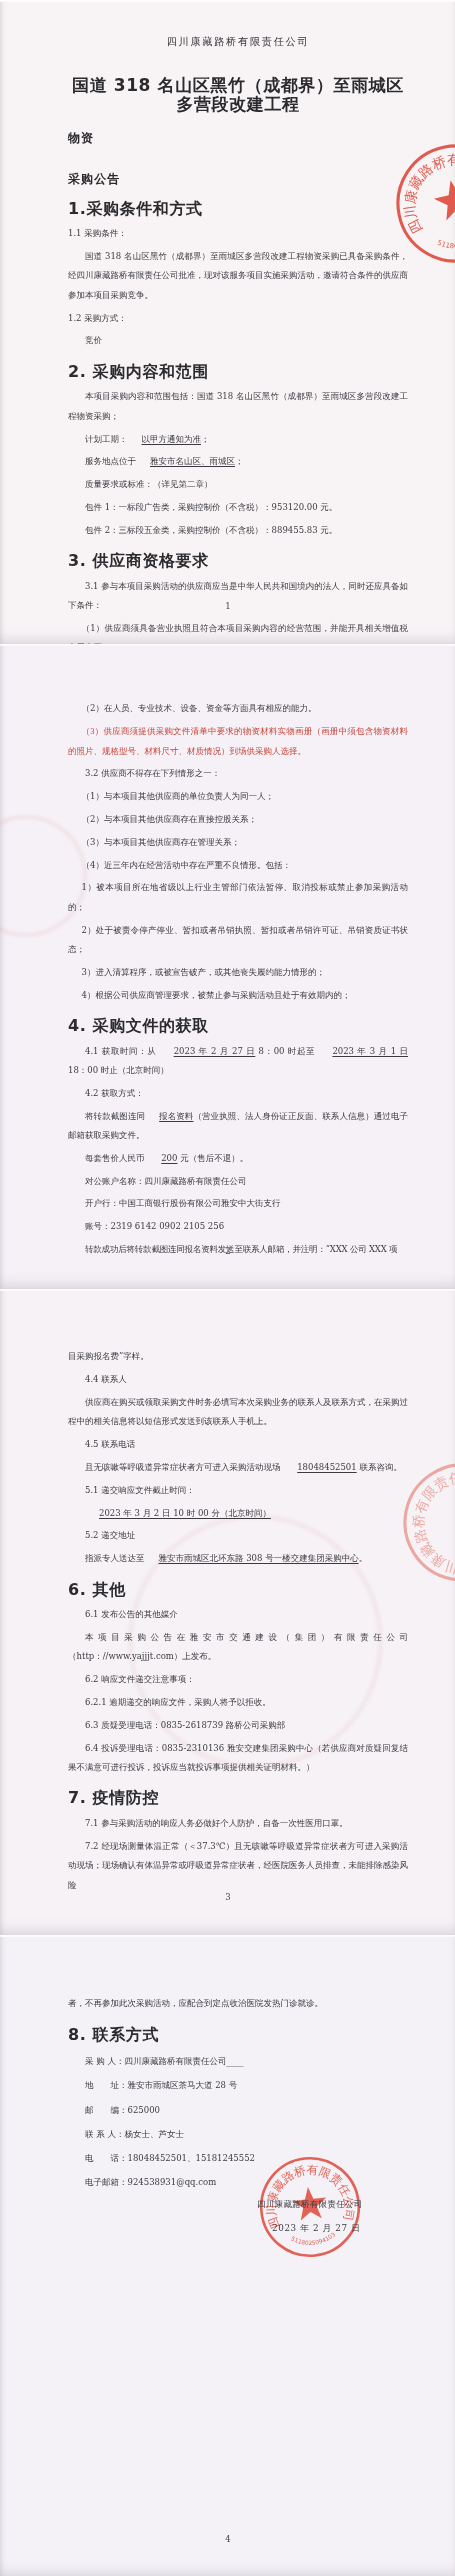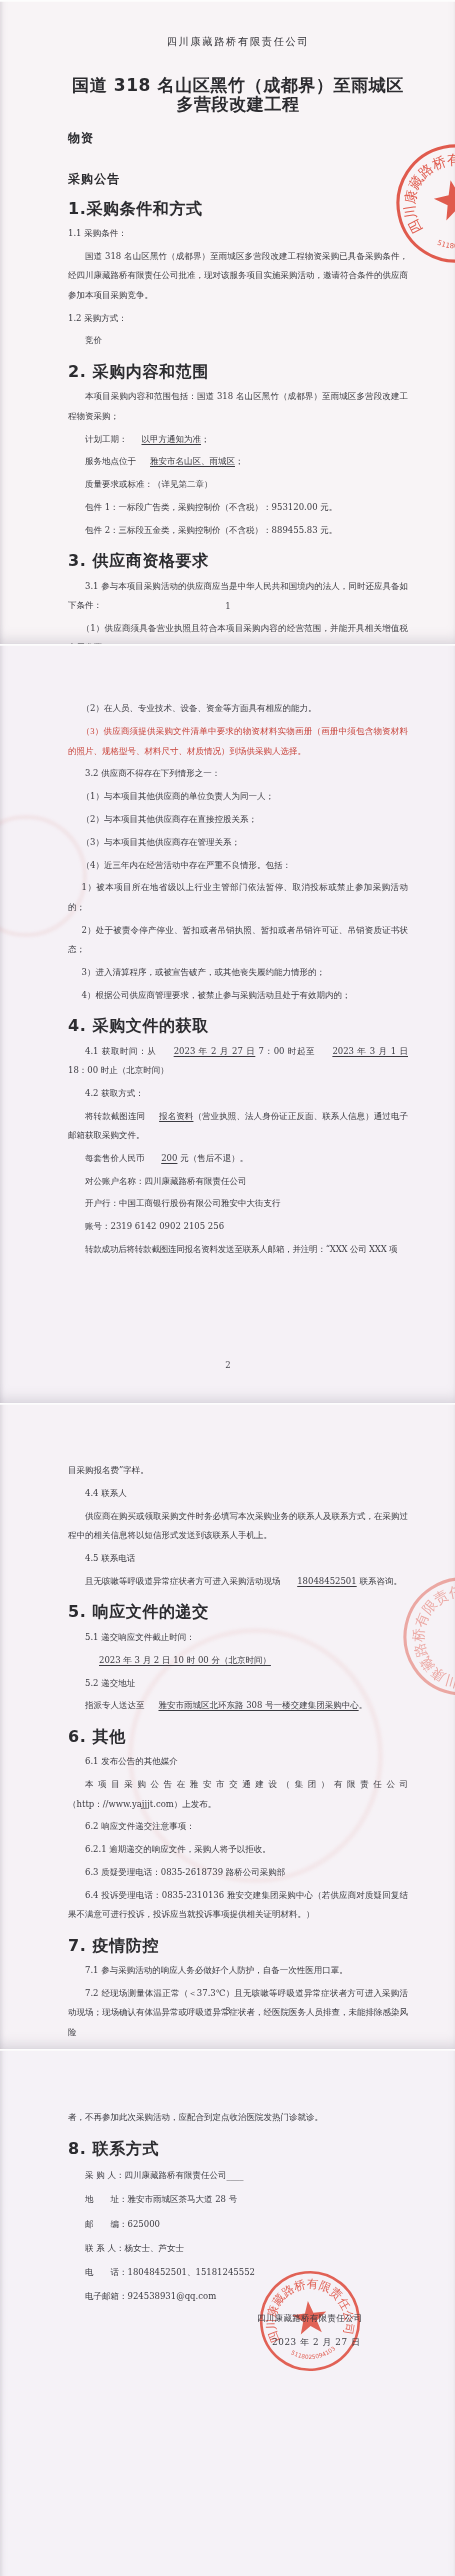--- a/index.html
+++ b/index.html
@@ -9,21 +9,21 @@
     color:#3a3a40;
   }
   .page {
     position:relative; width:456px; overflow:hidden;
     box-shadow: inset 0 1.7px 0 0 #fdfdfd,
                 inset 0 -9px 12.5px -5.7px rgba(140,132,148,.30),
                 inset 5.1px 0 5.7px -4.6px rgba(140,132,148,.30),
                 inset -2.3px 0 3.4px -2.3px rgba(140,132,148,.18);
   }
   #page1 { height:644px; background:#f8f4f6; }
-  #page2 { height:759px; background:#f5f1f6; }
+  #page2 { height:645px; background:#f5f1f6; }
   #page3 { height:646px; background:#f6f2f6; }
   #page4 { height:642px; background:#f5f2f7; }
   .content { position:relative; padding:0 48px 0 68px; z-index:2; }
   p.body {
     font-size:8.5px; line-height:19.4px; margin:3.4px 0;
     text-indent:2em; color:#3a3a40; text-align:justify;
   }
   p.flush { text-indent:0; }
   p.item { text-indent:1.6em; }
   p.red { color:#c8433a;font-family:Liberation Serif, serif; }
@@ -119,21 +119,21 @@
     <p class="body item">（1）与本项目其他供应商的单位负责人为同一人；</p>
     <p class="body item">（2）与本项目其他供应商存在直接控股关系；</p>
     <p class="body item">（3）与本项目其他供应商存在管理关系；</p>
     <p class="body item">（4）近三年内在经营活动中存在严重不良情形。包括：</p>
     <p class="body item">1）被本项目所在地省级以上行业主管部门依法暂停、取消投标或禁止参加采购活动的；</p>
     <p class="body item">2）处于被责令停产停业、暂扣或者吊销执照、暂扣或者吊销许可证、吊销资质证书状态；</p>
     <p class="body item">3）进入清算程序，或被宣告破产，或其他丧失履约能力情形的；</p>
     <p class="body item">4）根据公司供应商管理要求，被禁止参与采购活动且处于有效期内的；</p>
 
     <h2 class="sec">4. 采购文件的获取</h2>
-    <p class="body"><span>4.1 获取时间：从 </span><span class="u">2023 年 2 月 27 日</span><span> 7：00 时起至 </span><span class="u">2023 年 3 月 1 日</span><span> 18：00 时止（北京时间）</span></p>
+    <p class="body"><span>4.1 获取时间：从 </span><span class="u">2023 年 2 月 27 日</span><span> 8：00 时起至 </span><span class="u">2023 年 3 月 1 日</span><span> 18：00 时止（北京时间）</span></p>
     <p class="body">4.2 获取方式：</p>
     <p class="body"><span>将转款截图连同</span><span class="u">报名资料</span><span>（营业执照、法人身份证正反面、联系人信息）通过电子邮箱获取采购文件。</span></p>
     <p class="body"><span>每套售价人民币 </span><span class="u">200</span><span> 元（售后不退）。</span></p>
     <p class="body">对公账户名称：四川康藏路桥有限责任公司</p>
     <p class="body">开户行：中国工商银行股份有限公司雅安中大街支行</p>
     <p class="body">账号：2319 6142 0902 2105 256</p>
     <p class="body tight">转款成功后将转款截图连同报名资料发送至联系人邮箱，并注明：“XXX 公司 XXX 项</p>
   </div>
   <div class="pageno">2</div>
 </div>
@@ -149,21 +149,20 @@
       <textPath href="#s3top" startOffset="50%" text-anchor="middle">四川康藏路桥有限责任公司</textPath>
     </text>
   </svg>
   <div class="content" style="padding-top:55px;">
     <p class="body flush">目采购报名费”字样。</p>
     <p class="body">4.4 联系人</p>
     <p class="body">供应商在购买或领取采购文件时务必填写本次采购业务的联系人及联系方式，在采购过程中的相关信息将以短信形式发送到该联系人手机上。</p>
     <p class="body">4.5 联系电话</p>
     <p class="body"><span>且无咳嗽等呼吸道异常症状者方可进入采购活动现场 </span><span class="u">18048452501</span><span> 联系咨询。</span></p>
 
-    <h2 class="sec">5. 响应文件的递交</h2>
     <p class="body">5.1 递交响应文件截止时间：</p>
     <p class="body"><span class="u">2023 年 3 月 2 日 10 时 00 分（北京时间）</span></p>
     <p class="body">5.2 递交地址</p>
     <p class="body"><span>指派专人送达至</span><span class="u">雅安市雨城区北环东路 308 号一楼交建集团采购中心</span><span>。</span></p>
 
     <h2 class="sec">6. 其他</h2>
     <p class="body">6.1 发布公告的其他媒介</p>
     <p class="body">本项目采购公告在雅安市交通建设（集团）有限责任公司（http：//www.yajjjt.com）上发布。</p>
     <p class="body">6.2 响应文件递交注意事项：</p>
     <p class="body">6.2.1 逾期递交的响应文件，采购人将予以拒收。</p>

